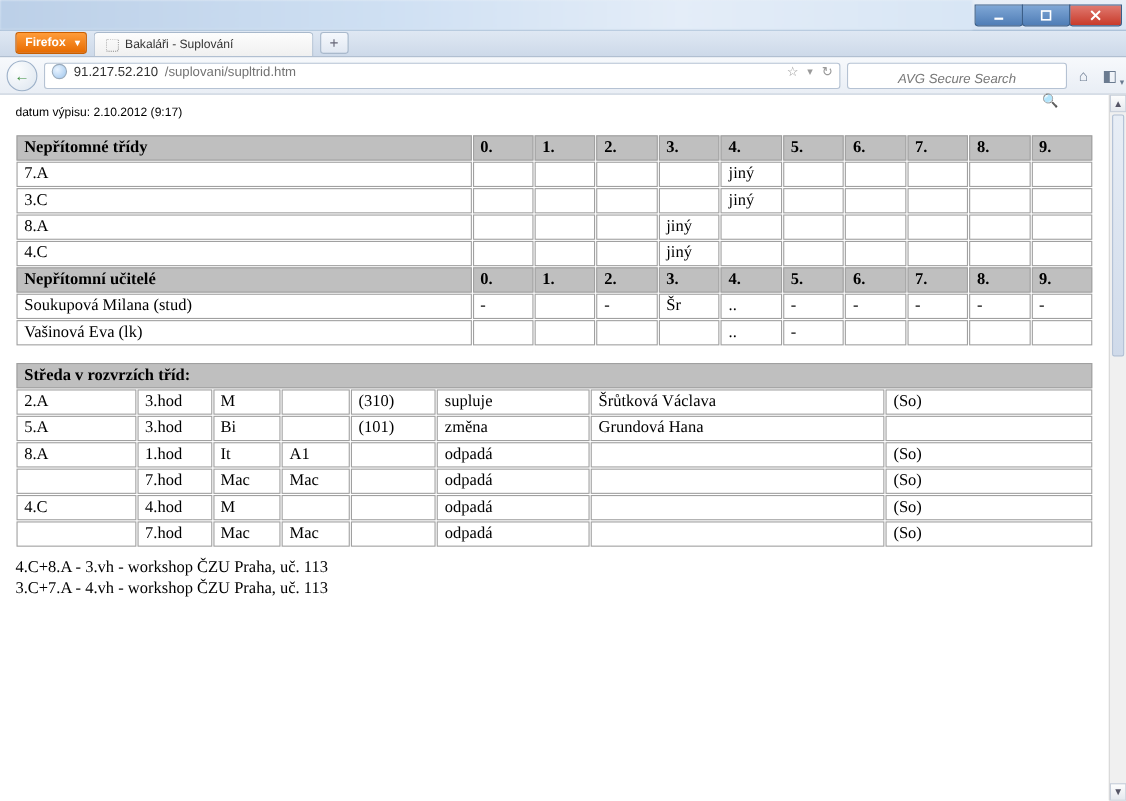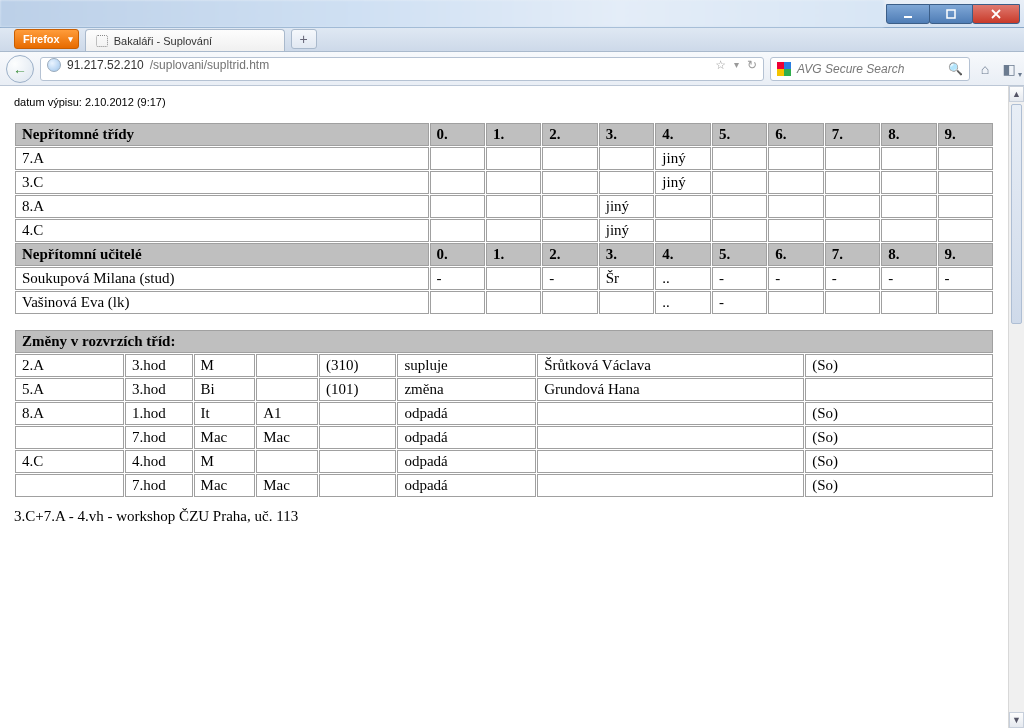--- a/index.html
+++ b/index.html
@@ -24,21 +24,21 @@
   .newtab { width:26px; height:20px; margin:0 0 2px 6px; background:linear-gradient(#f5f8fc,#e1e8f2); border:1px solid #a9b9cc; border-radius:3px; display:flex; align-items:center; justify-content:center; color:#667; font-size:14px;}
 
   
   .navtb { height:34px; background:linear-gradient(#f7f9fc,#e9eef5); border-bottom:1px solid #bcc7d6; display:flex; align-items:center; padding:0 6px; gap:6px;}
   .back { width:28px; height:28px; border-radius:14px; background:radial-gradient(circle at 30% 30%, #fdfefe,#dce5ef); border:1px solid #9cb0c8; display:flex; align-items:center; justify-content:center; color:#4a6; font-size:14px;}
   .back span{color:#3b8e3b; font-weight:bold;}
   .urlbox { flex:1; height:24px; border:1px solid #b5c2d3; border-radius:3px; background:#fff; display:flex; align-items:flex-start; padding:0 6px; gap:6px; font-size:12px; color:#333;}
   .urlbox .globe{ width:14px; height:14px; border-radius:50%; background:radial-gradient(circle at 35% 35%, #eaf4ff,#9ec5ec); border:1px solid #9ab;}
   .url-dim{ color:#737373;}
   .url-right{ margin-left:auto; display:flex; align-items:center; gap:8px; color:#9a9a9a;}
-  .searchbox{ width:200px; height:24px; border:1px solid #b5c2d3; border-radius:3px; background:#fff; display:flex; align-items:center; padding:0 6px; gap:6px; color:#777; font-style:italic;}
+  .searchbox{ width:200px; height:24px; border:1px solid #b5c2d3; border-radius:3px; background:#fff; display:flex; align-items:center; padding:0 6px; gap:6px; color:#777; font-style:italic;flex-direction:column;}
   .avg-sq{ width:14px; height:14px; display:grid; grid-template-columns:1fr 1fr; grid-template-rows:1fr 1fr;}
   .avg-sq div:nth-child(1){background:#e03;} .avg-sq div:nth-child(2){background:#2a7de1;} .avg-sq div:nth-child(3){background:#f5c400;} .avg-sq div:nth-child(4){background:#2fae4c;}
   .tbicon{ width:18px; color:#6b7b90; font-size:14px; text-align:center;}
 
   
   .viewport{ position:relative; height:calc(728px - 28px - 24px - 34px); }
   .content{ padding:10px 14px; font-family:"Times New Roman",serif; font-size:15px; color:#000;}
   .scrollbar{ position:absolute; right:0; top:0; bottom:0; width:16px; background:#f0f0f0; border-left:1px solid #d8d8d8;}
   .sb-btn{ height:16px; background:linear-gradient(#fdfdfd,#e5e9ef); border:1px solid #c7cfdb; display:flex; align-items:center; justify-content:center; font-size:9px; color:#556;}
   .sb-thumb{ position:absolute; left:2px; right:2px; top:18px; height:220px; background:linear-gradient(#e8eef6,#cfdaea); border:1px solid #aebed4; border-radius:2px;}
@@ -236,21 +236,21 @@
             <td class="col-p"></td>
             <td class="col-p"></td>
             <td class="col-p"></td>
           </tr>
         </tbody>
     </table>
 
     <table class="changes">
       <tbody>
           <tr>
-            <th colspan="8">Změny v rozvrzích tříd:</th>
+            <th colspan="8">Středa v rozvrzích tříd:</th>
           </tr>
       </tbody>
         <tbody id="changes-body">
           <tr>
             <td style="width:110px">2.A</td>
             <td style="width:68px">3.hod</td>
             <td style="width:62px">M</td>
             <td style="width:62px"></td>
             <td style="width:78px">(310)</td>
             <td style="width:140px">supluje</td>
@@ -304,20 +304,21 @@
             <td style="width:62px">Mac</td>
             <td style="width:78px"></td>
             <td style="width:140px">odpadá</td>
             <td style="width:270px"></td>
             <td style="width:190px">(So)</td>
           </tr>
         </tbody>
     </table>
 
     <div class="notes" id="notes">
+        <p>4.C+8.A - 3.vh - workshop ČZU Praha, uč. 113</p>
         <p>3.C+7.A - 4.vh - workshop ČZU Praha, uč. 113</p>
       </div>
 
   </div>
 
   <div class="scrollbar">
     <div class="sb-btn">▲</div>
     <div class="sb-thumb"></div>
     <div class="sb-btn" style="position:absolute;bottom:0;left:0;right:0;">▼</div>
   </div>

